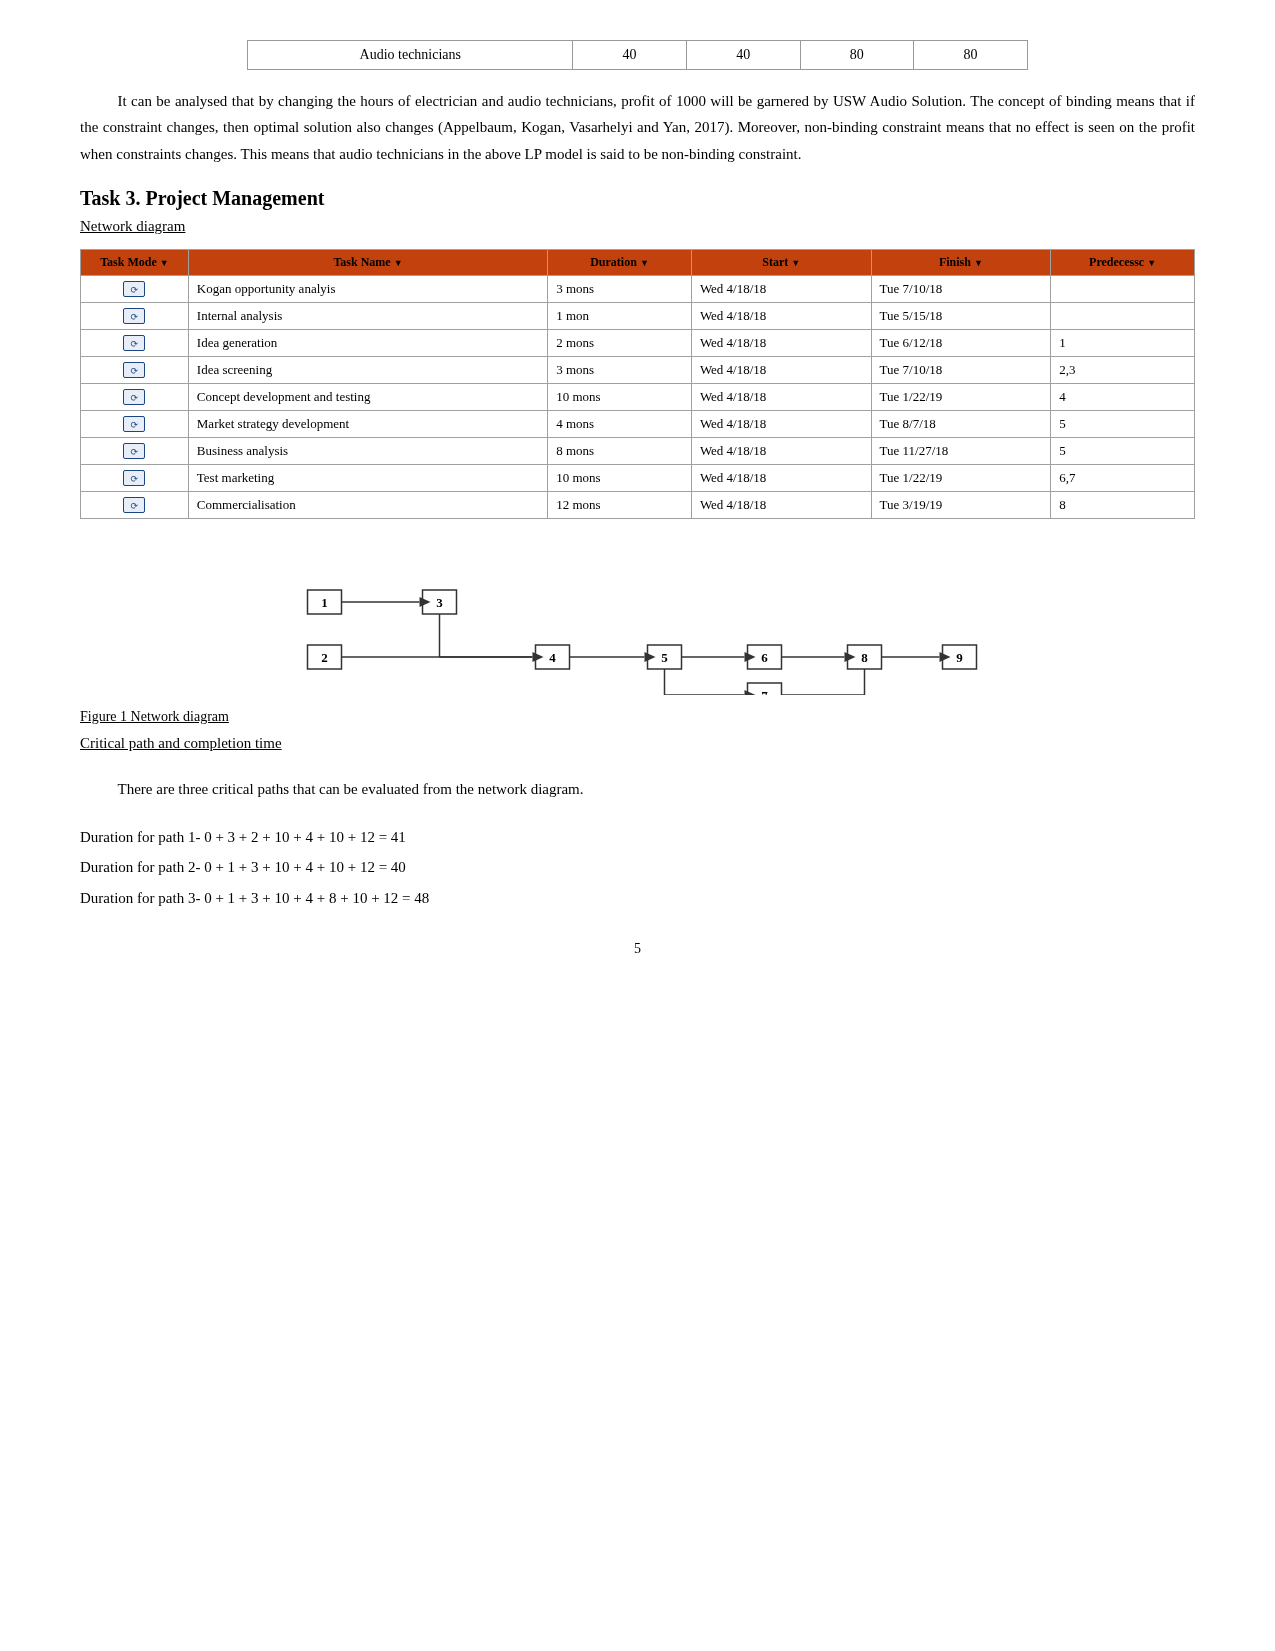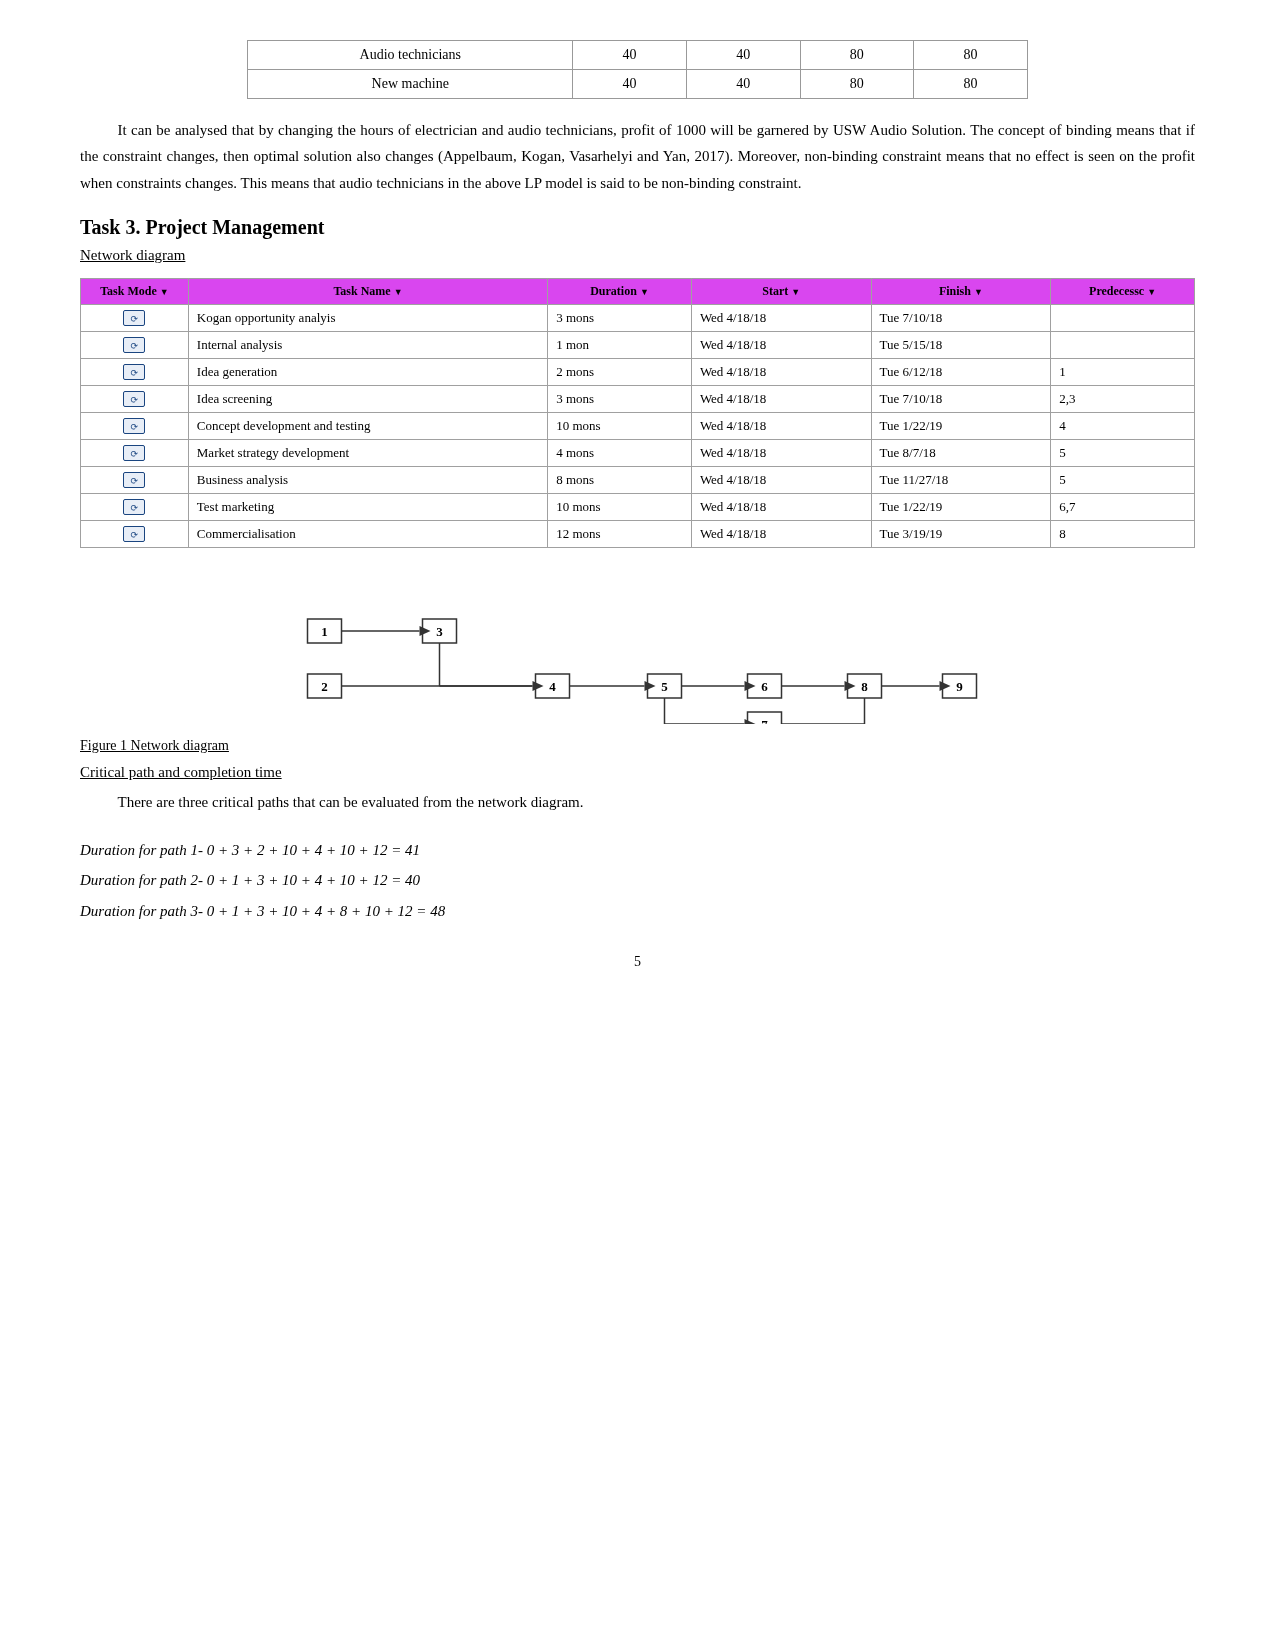--- a/index.html
+++ b/index.html
@@ -55,21 +55,21 @@
       width: 100%;
       font-size: 13px;
       margin-bottom: 16px;
     }
     .project-table th, .project-table td {
       border: 1px solid #a0a0a0;
       padding: 5px 8px;
       vertical-align: top;
     }
     .project-table th {
-      background: #d946ef;
+      background: #c2410c;
       font-weight: bold;
       font-size: 12px;
     }
     .project-table .col-task-mode { width: 60px; text-align: center; }
     .project-table .col-task-name { width: 200px; }
     .project-table .col-duration { width: 80px; }
     .project-table .col-start { width: 100px; }
     .project-table .col-finish { width: 100px; }
     .project-table .col-pred { width: 80px; }
 
@@ -77,34 +77,33 @@
     .figure-caption {
       font-size: 14px;
       margin-bottom: 10px;
       text-decoration: underline;
     }
 
     
     .critical-path-heading {
       text-decoration: underline;
       font-size: 15px;
-      margin-bottom: 8px;
+      margin-bottom: 24px;
       display: block;
     }
 
     .indent-para {
       text-indent: 2.5em;
       line-height: 1.75;
       margin-bottom: 22px;
     }
 
     .duration-line {
       line-height: 1.75;
       margin-bottom: 4px;
-      font-style: italic;
     }
 
     
     .page-number {
       text-align: center;
       margin-top: 30px;
       font-size: 14px;
     }
 
     
@@ -118,27 +117,20 @@
 
 <table class="top-table">
   <tbody>
     <tr>
       <td>Audio technicians</td>
       <td>40</td>
       <td>40</td>
       <td>80</td>
       <td>80</td>
     </tr>
-    <tr>
-      <td>New machine</td>
-      <td>40</td>
-      <td>40</td>
-      <td>80</td>
-      <td>80</td>
-    </tr>
   </tbody>
 </table>
 
 <p class="body-paragraph">It can be analysed that by changing the hours of electrician and audio technicians, profit of 1000 will be garnered by USW Audio Solution. The concept of binding means that if the constraint changes, then optimal solution also changes (Appelbaum, Kogan, Vasarhelyi and Yan, 2017). Moreover, non-binding constraint means that no effect is seen on the profit when constraints changes. This means that audio technicians in the above LP model is said to be non-binding constraint.</p>
 
 <p class="section-heading">Task 3. Project Management</p>
 
 <span class="underline">Network diagram</span>
 
 <table class="project-table">

